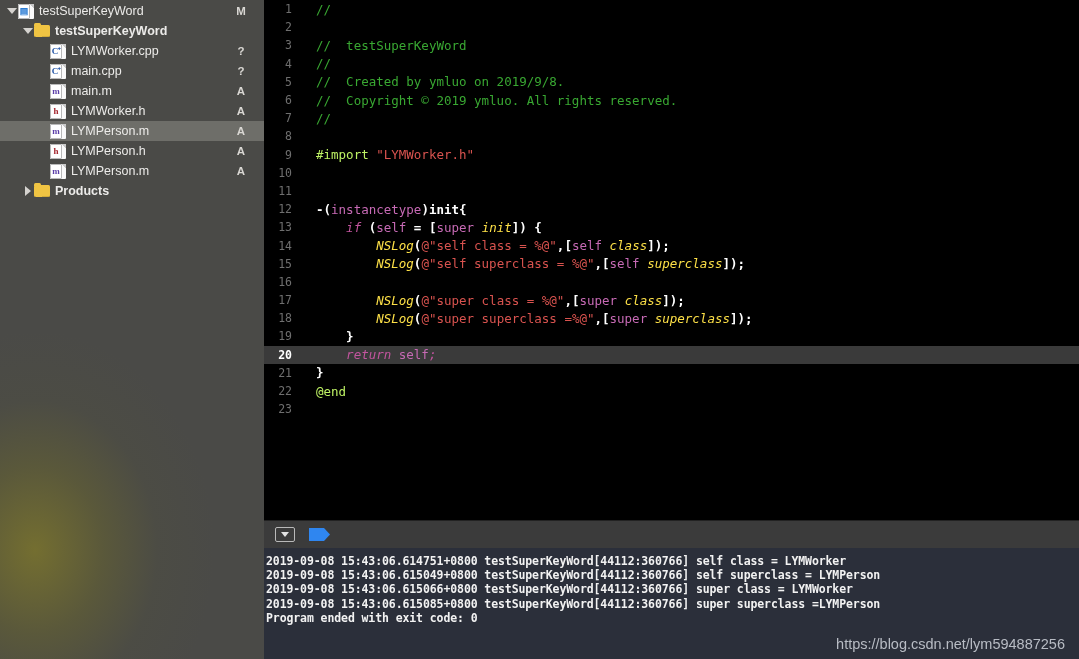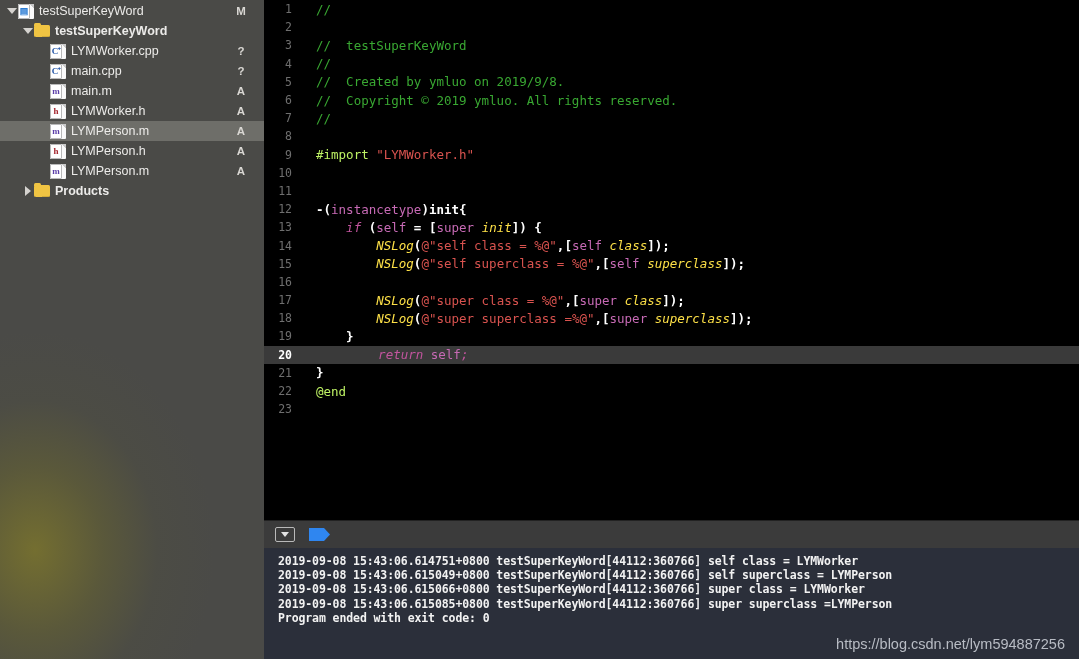--- a/index.html
+++ b/index.html
@@ -108,21 +108,21 @@
     background:#000;
     overflow:hidden;
     font-family:"DejaVu Sans Mono","Liberation Mono",monospace;
     font-size:12.5px;
   }
   .code-line {
     position:relative;
     display:flex; align-items:center;
     height:18.2px; white-space:pre;
   }
-  .code-line.hl { background:#3a3a3a;gap:32px; }
+  .code-line.hl { background:#3a3a3a; }
   .lnum {
     flex:0 0 40px; width:40px;
     text-align:right; padding-right:12px;
     color:#6f6f6f; font-size:11.5px;
     user-select:none;
   }
   .code-line.hl .lnum { color:#ffffff; font-weight:bold; }
   .ctext { flex:1 1 auto; padding-left:12px; }
 
   
@@ -158,21 +158,21 @@
   #tag-icon {
     width:22px; height:13px; position:relative;
   }
   #tag-icon svg { display:block; }
 
   
   #console {
     position:relative;
     height:111px; width:815px;
     background:#2b2f3a;
-    padding:6px 0 0 14px;
+    padding:6px 0 0 2px;
     overflow:hidden;
     font-family:"DejaVu Sans Mono","Liberation Mono",monospace;
     font-size:11.5px;
     font-weight:bold;
     color:#f2f2f2;
   }
   .log-line { white-space:pre; line-height:14.2px; letter-spacing:-0.1px; }
 
   #watermark {
     position:absolute; right:14px; bottom:7px;

